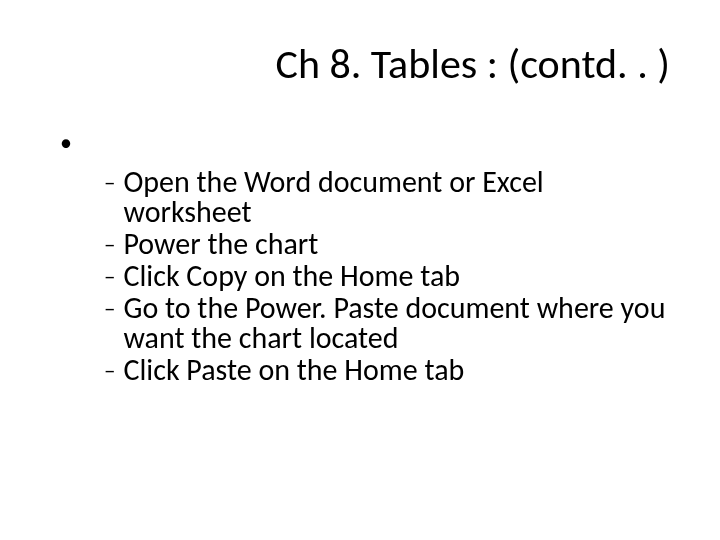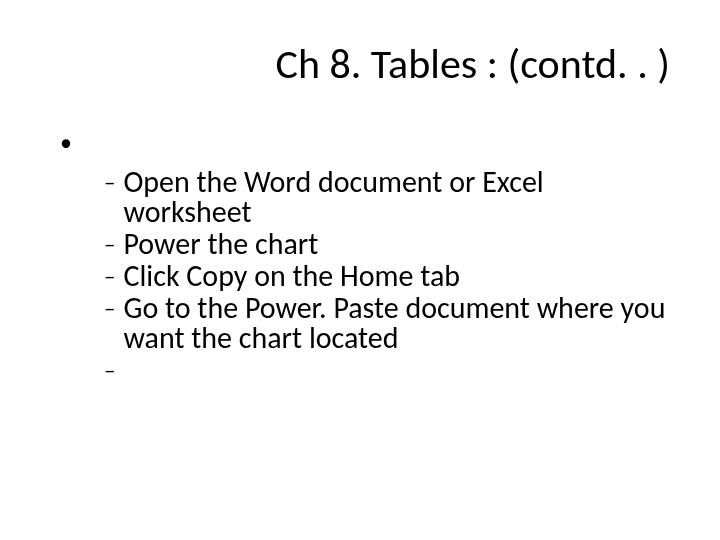--- a/index.html
+++ b/index.html
@@ -78,15 +78,16 @@
     <span class="text"><span>Click </span><span class="bold">Copy</span><span> on the Home tab</span></span>
   </div>
 
   <div class="bullet-l2">
     <span class="dash">–</span>
     <span class="text"><span>Go to the </span><span class="bold">Power. Paste</span><span> document where you want the chart located</span></span>
   </div>
 
   <div class="bullet-l2">
     <span class="dash">–</span>
+    <span class="text"><span>Click </span><span class="bold">Paste</span><span> on the Home tab</span></span>
   </div>
 
 </div>
 
 </body></html>

